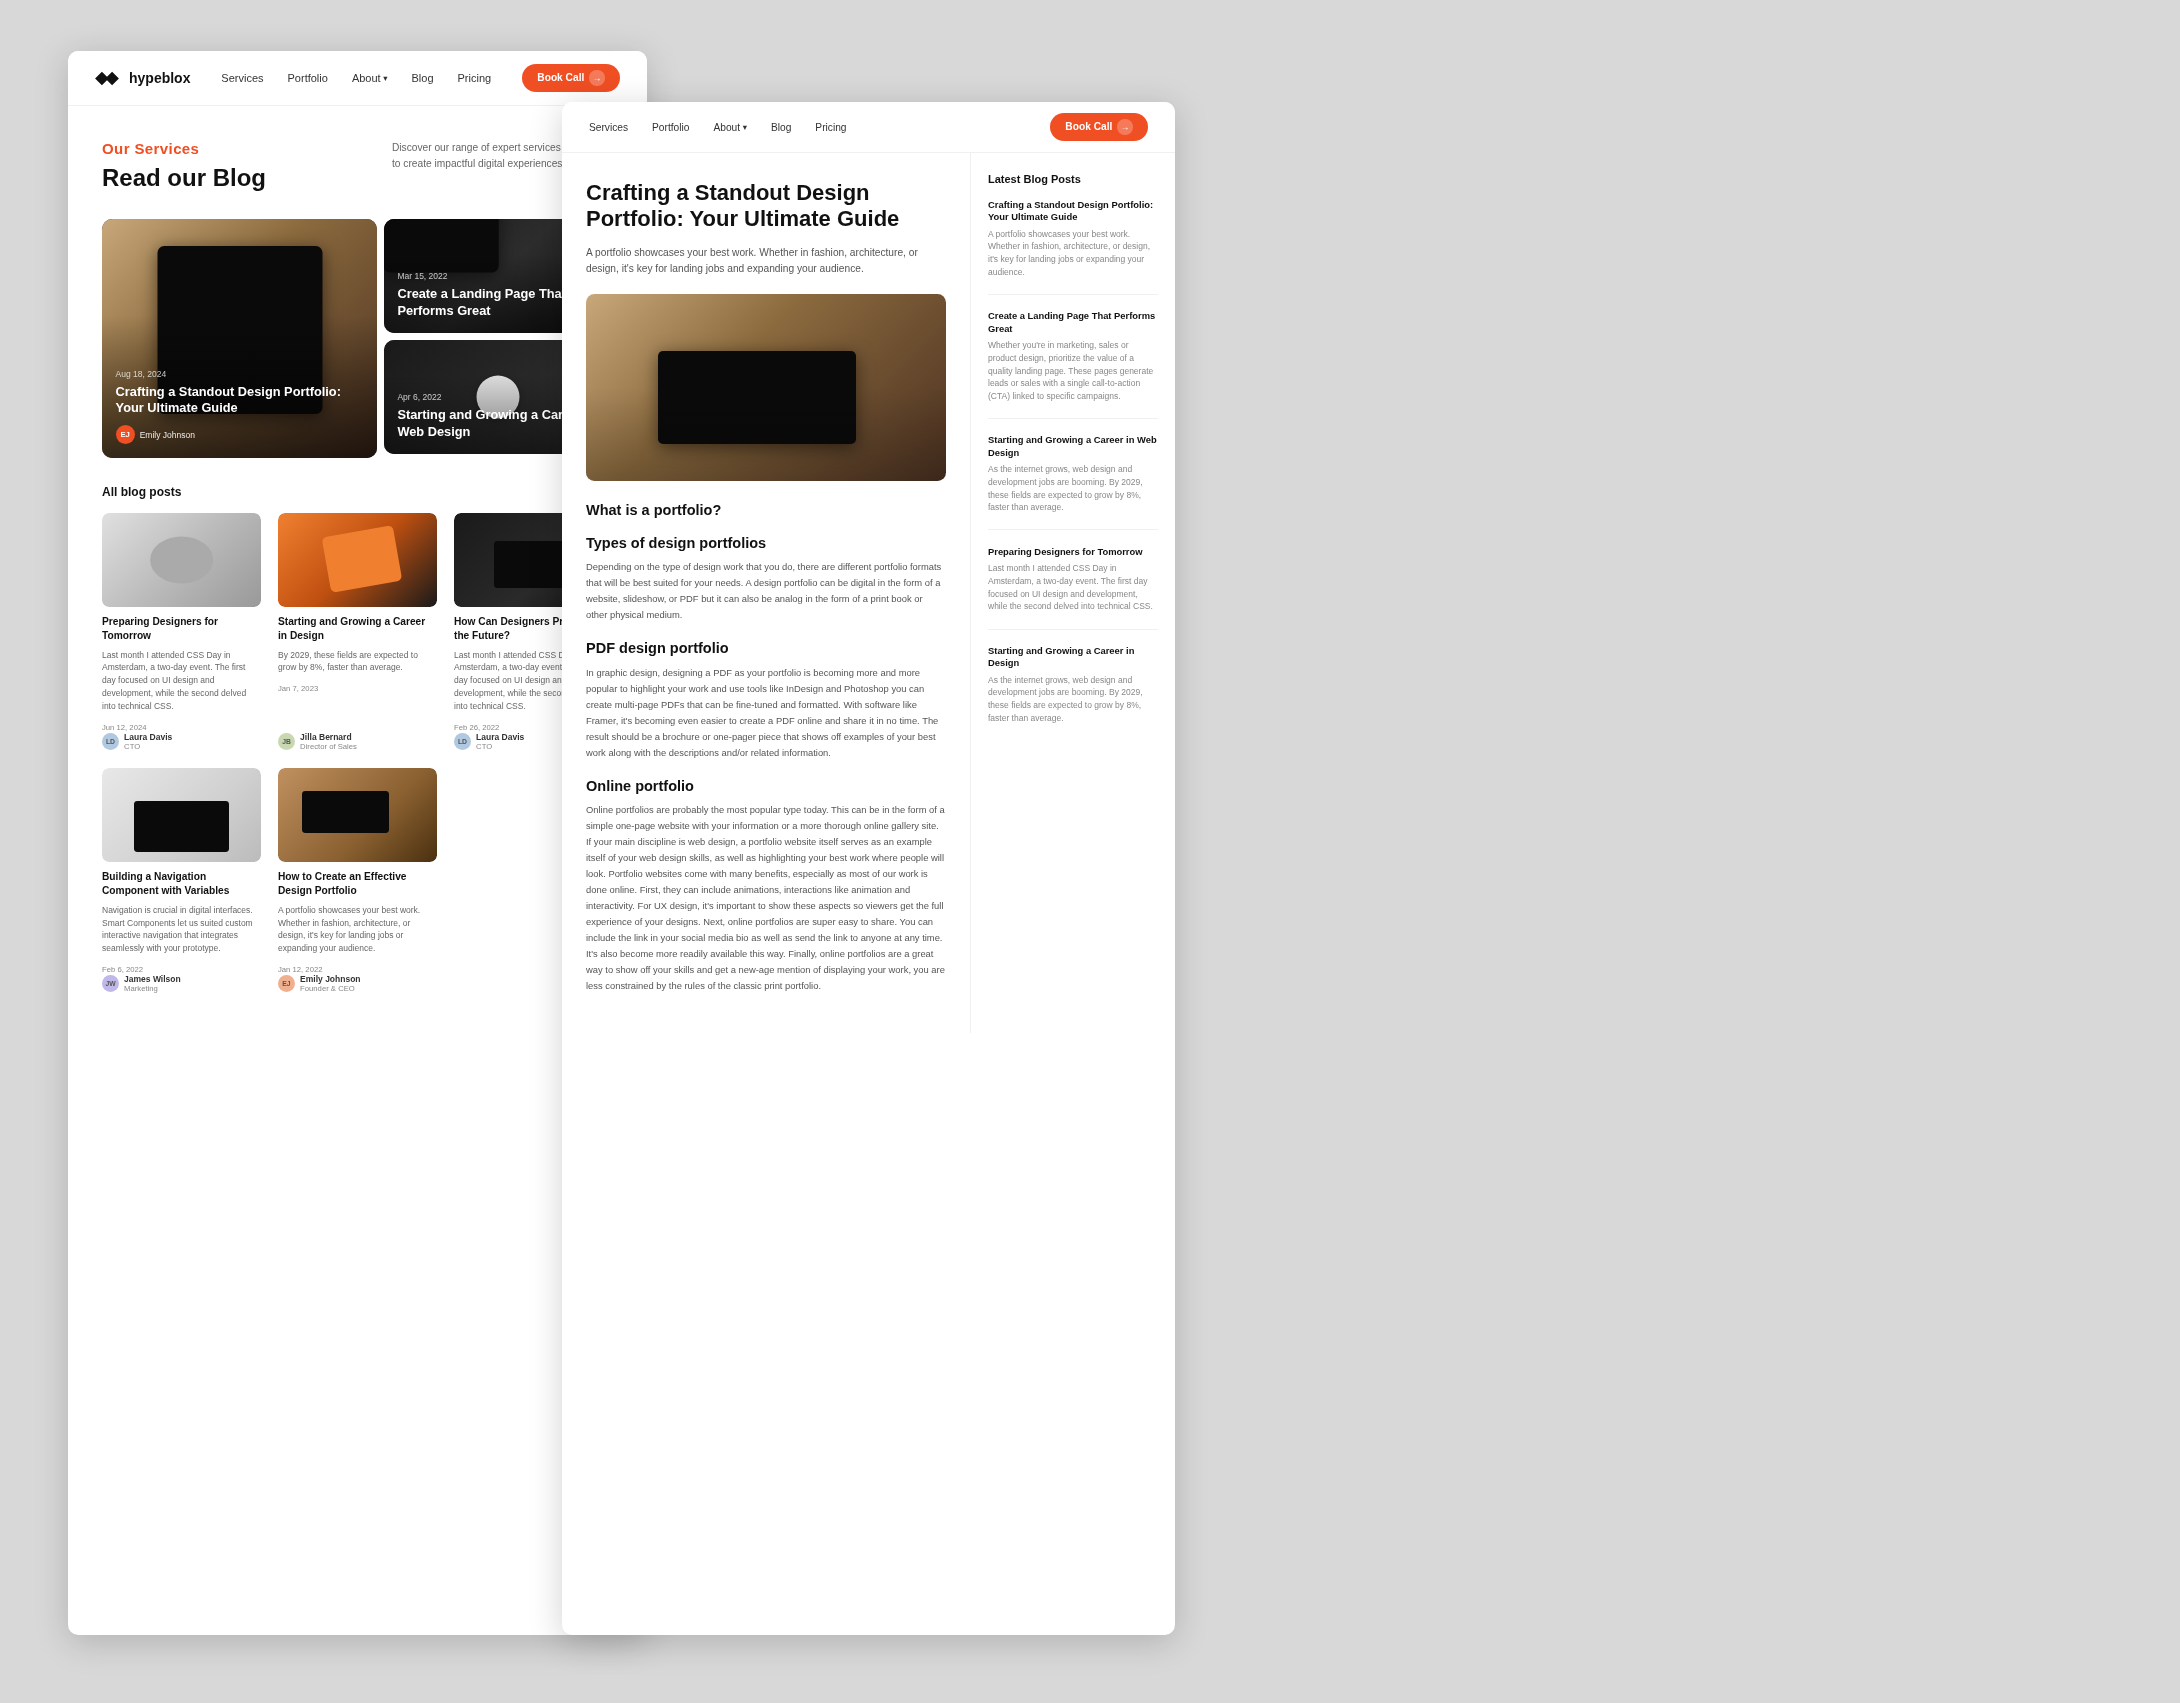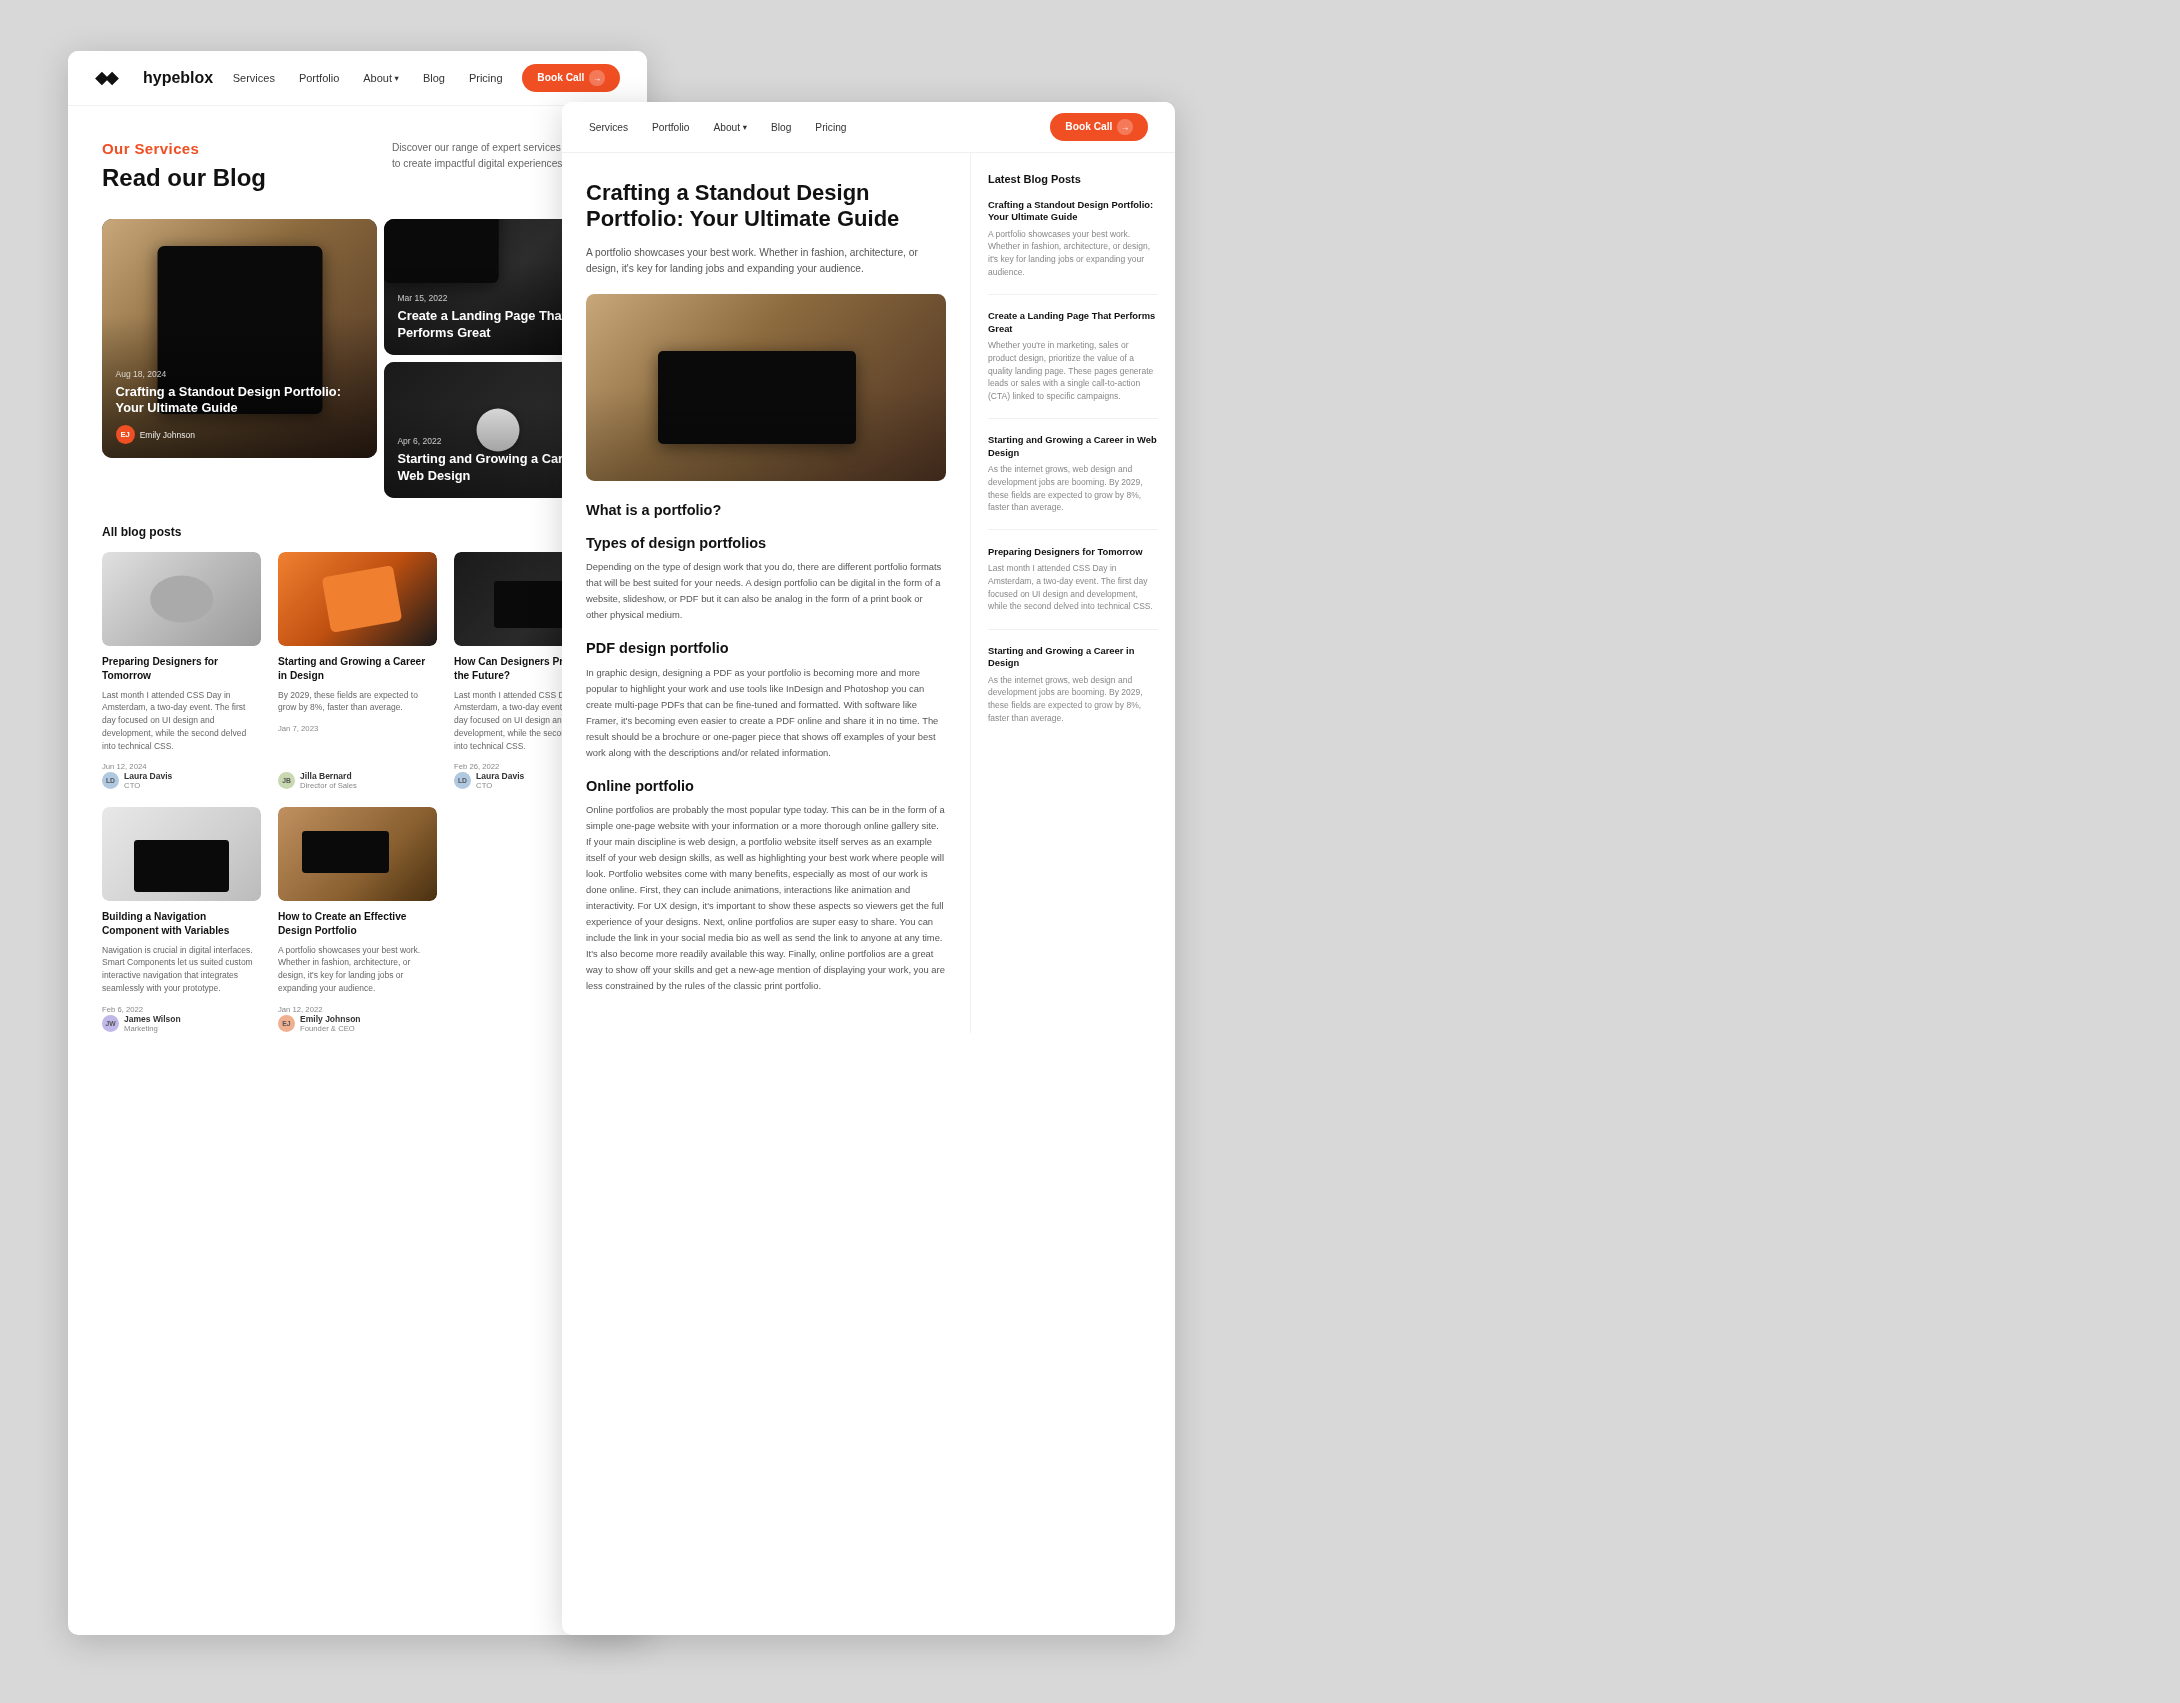--- a/index.html
+++ b/index.html
@@ -56,23 +56,23 @@
       align-items: center;
       justify-content: space-between;
       padding: 0 27px;
       height: 55px;
       border-bottom: 0.9px solid #f0f0f0;
       background: #fff;
     }
     .nav-logo {
       display: flex;
       align-items: center;
-      gap: 24px;
+      gap: 10px;
       font-weight: 700;
-      font-size: 16px;
+      font-size: 14px;
       color: #111;
     }
     .nav-logo-icon {
       width: 24px;
       height: 17px;
     }
     .nav-links {
       display: flex;
       align-items: center;
       gap: 24px;
@@ -155,21 +155,21 @@
       flex: 1;
       display: flex;
       flex-direction: column;
       gap: 6.8px;
     }
     .feat-small {
       border-radius: 10.2px;
       overflow: hidden;
       position: relative;
       background: #333;
-      height: 136px;
+      height: 114px;
     }
     
     .img-portfolio {
       background: linear-gradient(135deg, #c8a87a 0%, #8b6a3e 40%, #4a3020 100%);
       width: 100%;
       height: 100%;
       position: relative;
     }
     .img-portfolio::after {
       content: '';

